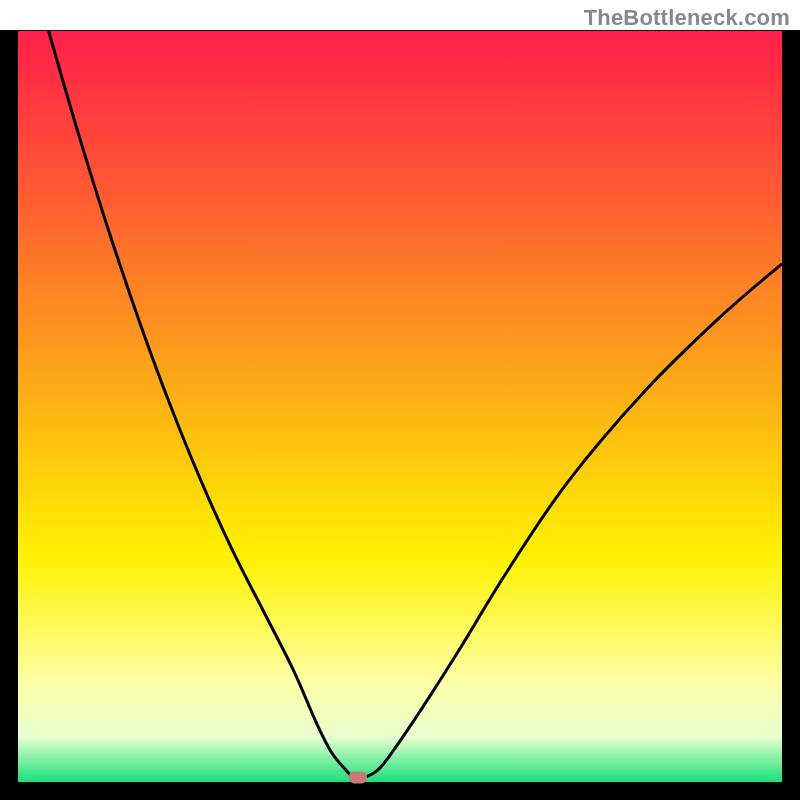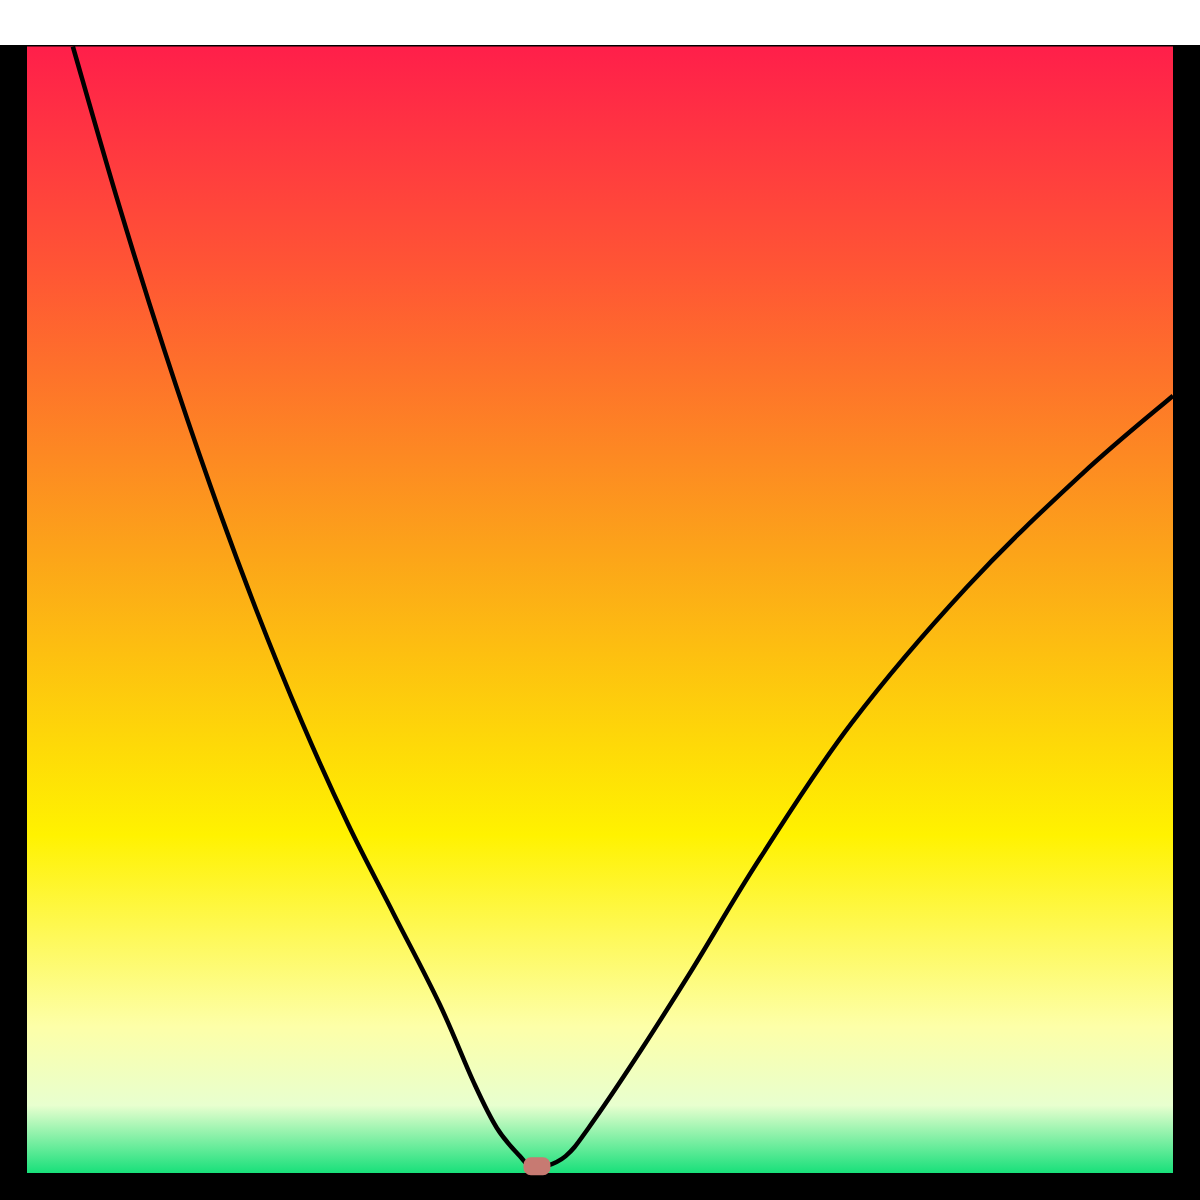--- a/index.html
+++ b/index.html
@@ -51,13 +51,14 @@
 
   <rect id="top-white" x="0" y="0" width="800" height="30" fill="#ffffff"></rect>
 
   <rect id="plot-bg" fill="url(#bg-grad)" x="18" y="31" width="764" height="751"></rect>
 
   <path id="curve-path" fill="none" stroke-width="3" d="M 48.56 31 C 54.0608 49.925200000000004, 68.11840000000001 99.6414, 79.12 136.14000000000001 C 90.1216 172.63860000000003, 98.6784 199.97500000000002, 109.67999999999999 233.77 C 120.68159999999999 267.565, 129.2384 292.79859999999996, 140.24 323.89 C 151.2416 354.9814, 159.79840000000002 378.11220000000003, 170.8 406.5 C 181.8016 434.88779999999997, 190.3584 455.9158, 201.35999999999999 481.59999999999997 C 212.36159999999998 507.28419999999994, 220.91840000000002 526.2094, 231.92000000000002 549.1899999999999 C 242.9216 572.1705999999999, 251.47840000000002 587.6412, 262.48 609.27 C 273.4816 630.8987999999999, 283.4136 649.073, 293.03999999999996 669.35 C 302.66639999999995 689.6270000000001, 309.084 707.0502000000001, 315.96000000000004 721.9200000000001 C 322.83600000000007 736.7898, 325.73920000000004 743.1732999999999, 331.24 751.9599999999999 C 336.7408 760.7466999999999, 342.39439999999996 766.0037, 346.52 770.735 C 350.6456 775.4663, 351.4096 776.8932, 354.16 778.245 C 356.91040000000004 779.5968, 357.6744 779.5968, 361.8 778.245 C 365.92560000000003 776.8932, 371.57919999999996 775.4663, 377.08 770.735 C 382.5808 766.0037, 384.10880000000003 763.4503, 392.36 751.9599999999999 C 400.6112 740.4696999999999, 410.5432 725.8252, 422.92 706.9 C 435.2968 687.9748, 445.99279999999993 671.1524000000001, 461.11999999999995 646.82 C 476.24719999999996 622.4876, 487.70720000000006 601.4596, 506.96000000000004 571.72 C 526.2128 541.9804, 543.3263999999999 514.0432, 568.0799999999999 481.59999999999997 C 592.8335999999999 449.1568, 616.976 421.21959999999996, 644.48 391.47999999999996 C 671.984 361.74039999999997, 696.1264 339.3606, 720.88 316.38 C 745.6336 293.3994, 770.9984 273.27260000000007, 782 263.81000000000006" stroke="#000000"></path>
 
   <rect id="marker-dot" rx="5" ry="5" x="348.98" y="771.494" width="18" height="12" fill="#c77a72"></rect>
 </svg>
 
+<div class="watermark">TheBottleneck.com</div>
 </div>
 
 </body></html>

